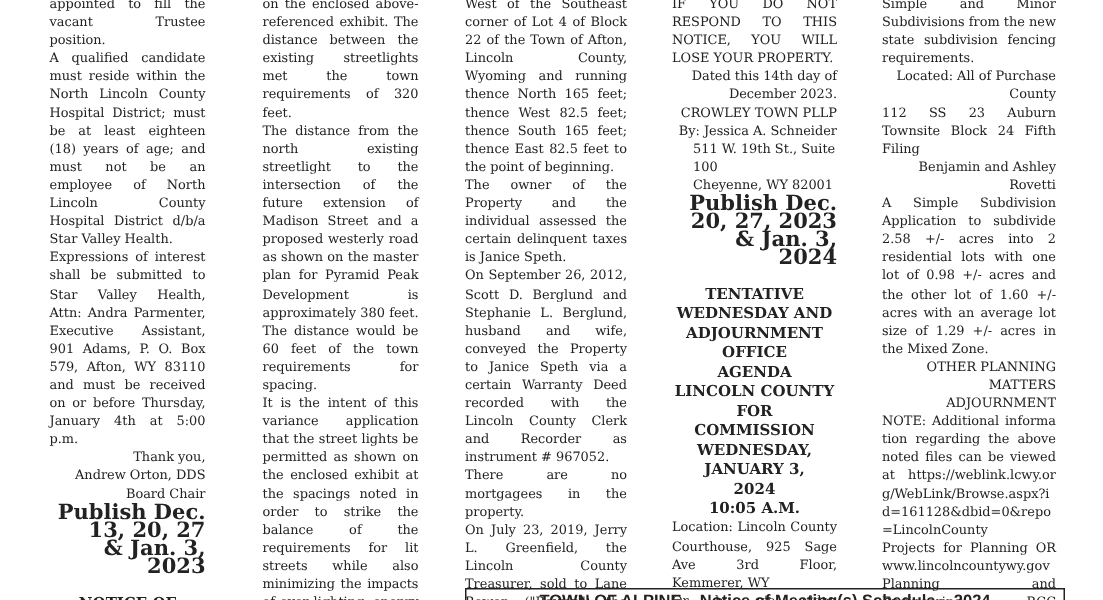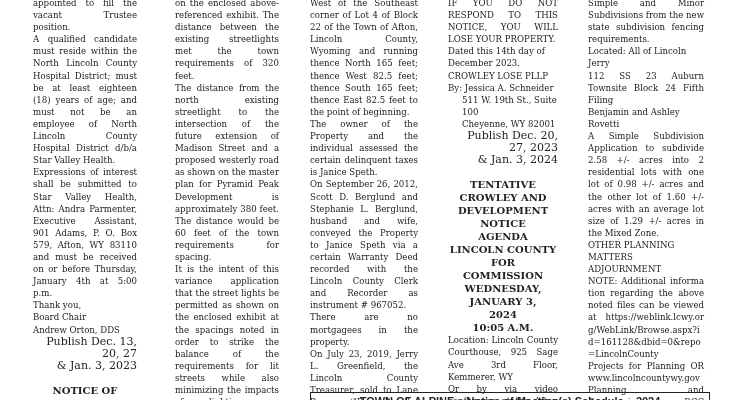--- a/index.html
+++ b/index.html
@@ -5,40 +5,40 @@
   html, body { margin:0; padding:0; background:#fff; }
   body { width:735px; height:400px; overflow:hidden; position:relative;
          font-family:"DejaVu Serif", serif; color:#222; }
   .col { position:absolute; top:-3px; font-size:8.6px; line-height:12.1px; text-align:justify; }
   .col p { margin:0; }
   .c1 { left:33px; width:104px; }
   .c2 { left:175px; width:104px; }
   .c3 { left:310px; width:108px; }
   .c4 { left:448px; width:110px; }
   .c5 { left:588px; width:116px; }
-  .pub { font-weight:normal; text-align:right; font-size:11px; }
+  .pub { font-weight:bold; text-align:right; font-size:14px; }
   .hd { font-weight:bold; text-align:center; font-size:10px; line-height:13px; margin:0; }
-  .nl { text-align:left; }
+  .nl { text-align:right; }
   .indent { padding-left:14px; text-align:left; }
   .sp { height:12px; }
   .boxhead { position:absolute; left:310px; top:392px; width:400px; height:20px;
              border:1px solid #222; box-sizing:border-box; }
   .boxhead span { position:absolute; left:0; right:0; top:2px; text-align:center;
              font-family:"Liberation Sans", sans-serif; font-weight:bold; font-size:11px; }
 </style>
 </head>
 <body>
 
 <div class="col c1">
   <p>appointed to fill the vacant Trustee position.</p>
   <p>A qualified candidate must reside within the North Lincoln County Hospital District; must be at least eighteen (18) years of age; and must not be an employee of North Lincoln County Hospital District d/b/a Star Valley Health.</p>
   <p>Expressions of interest shall be submitted to Star Valley Health, Attn: Andra Parmenter, Executive Assistant, 901 Adams, P. O. Box 579, Afton, WY 83110 and must be received on or before Thursday, January 4th at 5:00 p.m.</p>
   <p class="nl">Thank you,</p>
+  <p class="nl">Andrew Orton, DDS</p>
   <p class="nl">Board Chair</p>
-  <p class="nl">Andrew Orton, DDS</p>
   <p class="pub">Publish Dec. 13, 20, 27</p>
   <p class="pub">&amp; Jan. 3, 2023</p>
   <div class="sp"></div>
   <p class="hd">NOTICE OF PROPOSED</p>
 
 </div>
 
 <div class="col c2">
   <p>on the enclosed above-referenced exhibit. The distance between the existing streetlights met the town requirements of 320 feet.</p>
   <p>The distance from the north existing streetlight to the intersection of the future extension of Madison Street and a proposed westerly road as shown on the master plan for Pyramid Peak Development is approximately 380 feet. The distance would be 60 feet of the town requirements for spacing.</p>
@@ -51,45 +51,45 @@
   <p>The owner of the Property and the individual assessed the certain delinquent taxes is Janice Speth.</p>
   <p>On September 26, 2012, Scott D. Berglund and Stephanie L. Berglund, husband and wife, conveyed the Property to Janice Speth via a certain Warranty Deed recorded with the Lincoln County Clerk and Recorder as instrument # 967052.</p>
   <p>There are no mortgagees in the property.</p>
   <p>On July 23, 2019, Jerry L. Greenfield, the Lincoln County Treasurer, sold to Lane Bowen ("Bowen") the tax lien against the Property for $1,580.00, which included all interest, penalties, and costs, as evidence by the executed Certificate of Purchase issued to Bowen.</p>
 
 </div>
 
 <div class="col c4">
   <p>IF YOU DO NOT RESPOND TO THIS NOTICE, YOU WILL LOSE YOUR PROPERTY.</p>
   <p class="nl">Dated this 14th day of December 2023.</p>
-  <p class="nl">CROWLEY LOSE PLLP</p>
+  <p class="nl">CROWLEY TOWN PLLP</p>
   <p class="nl">By: Jessica A. Schneider</p>
   <p class="indent">511 W. 19th St., Suite 100</p>
   <p class="indent">Cheyenne, WY 82001</p>
   <p class="pub">Publish Dec. 20, 27, 2023</p>
   <p class="pub">&amp; Jan. 3, 2024</p>
   <div class="sp"></div>
   <p class="hd">TENTATIVE</p>
-  <p class="hd">CROWLEY AND</p>
-  <p class="hd">DEVELOPMENT NOTICE</p>
+  <p class="hd">WEDNESDAY AND</p>
+  <p class="hd">ADJOURNMENT OFFICE</p>
   <p class="hd">AGENDA</p>
   <p class="hd">LINCOLN COUNTY</p>
   <p class="hd">FOR</p>
   <p class="hd">COMMISSION</p>
   <p class="hd">WEDNESDAY, JANUARY 3,</p>
   <p class="hd">2024</p>
   <p class="hd">10:05 A.M.</p>
   <p>Location: Lincoln County Courthouse, 925 Sage Ave 3rd Floor, Kemmerer, WY</p>
   <p>Or by via video conference at the Afton Branch Office Building, EOC Conference room, 421 Jefferson St., Afton, WY</p>
 
 </div>
 
 <div class="col c5">
   <p>Simple and Minor Subdivisions from the new state subdivision fencing requirements.</p>
-  <p class="nl">Located: All of Lincoln Jerry</p>
+  <p class="nl">Located: All of Purchase County</p>
   <p>112 SS 23 Auburn Townsite Block 24 Fifth Filing</p>
   <p class="nl">Benjamin and Ashley Rovetti</p>
   <p>A Simple Subdivision Application to subdivide 2.58 +/- acres into 2 residential lots with one lot of 0.98 +/- acres and the other lot of 1.60 +/- acres with an average lot size of 1.29 +/- acres in the Mixed Zone.</p>
   <p class="nl">OTHER PLANNING MATTERS</p>
   <p class="nl">ADJOURNMENT</p>
   <p style="word-break:break-all;">NOTE: Additional information regarding the above noted files can be viewed at https://weblink.lcwy.org/WebLink/Browse.aspx?id=161128&amp;dbid=0&amp;repo=LincolnCounty</p>
   <p>Projects for Planning OR www.lincolncountywy.gov Planning and Engineering, BCC Packets.</p>
 
 </div>
 

